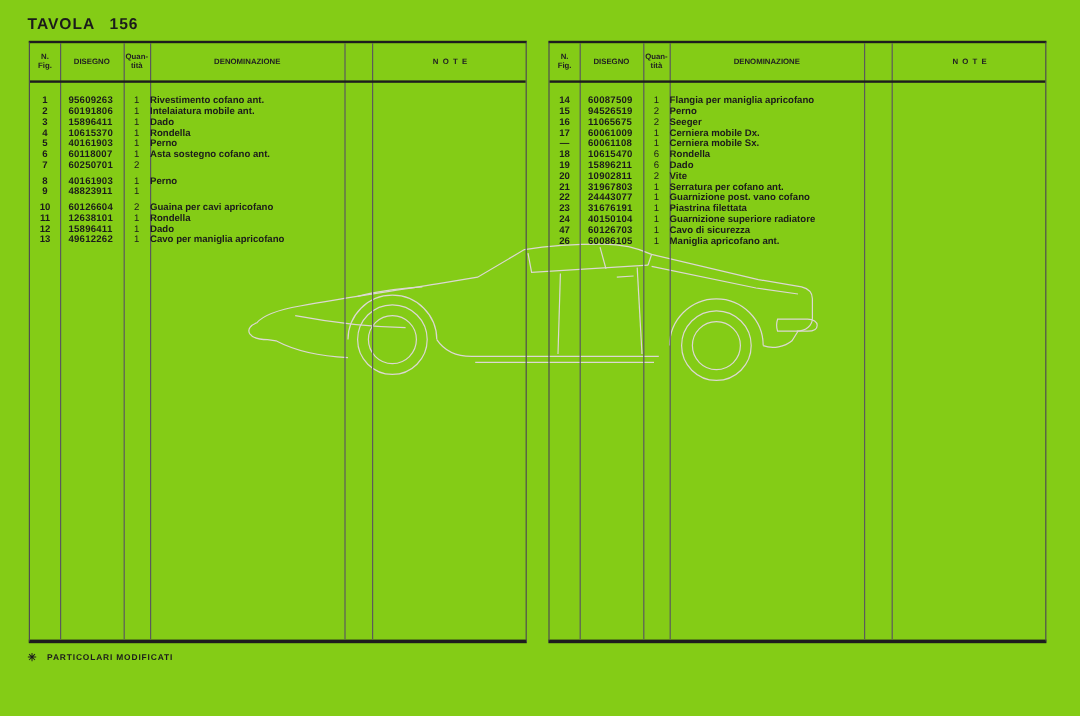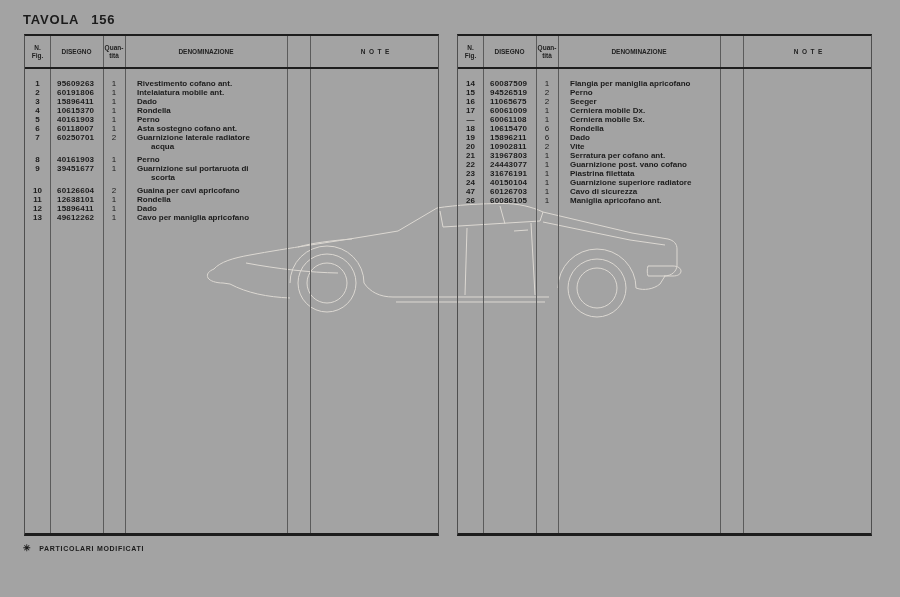--- a/index.html
+++ b/index.html
@@ -1,18 +1,18 @@
 <!DOCTYPE html>
 <html><head>
 <meta charset="utf-8">
 <style>
   html,body{margin:0;padding:0;background:#ffffff;}
   .page{
     position:relative;width:900px;height:597px;overflow:hidden;
-    background:#a3a3a3;color:#1b1b1b;
+    background:#84cc16;color:#1b1b1b;
     font-family:"Liberation Sans",sans-serif;
   }
   .watermark{position:absolute;left:0;top:0;pointer-events:none;}
   .title-row{position:absolute;left:23px;top:12px;font-size:13px;font-weight:bold;letter-spacing:.8px;}
   .title-row .num{margin-left:12px;}
   .ptable{
     position:absolute;top:34px;width:415px;height:502px;box-sizing:border-box;
     border-left:1px solid #4f4f4f;border-right:1px solid #4f4f4f;
     border-top:2px solid #1d1d1d;border-bottom:3px solid #1d1d1d;
   }
@@ -26,21 +26,21 @@
   .hc{flex:0 0 auto;}
   .hfig{width:25px}.hdis{width:53px}.hqty{width:22px}.hden{width:162px}
   .hnar{width:23px}.hnote{width:130px;letter-spacing:3.5px;text-indent:3.5px;}
   .tbody{position:absolute;left:0;right:0;top:33px;padding-top:10px;}
   .trow{display:flex;font-size:8px;line-height:9px;white-space:nowrap;}
   .trow.gap{margin-top:4px;}
   .c{flex:0 0 auto;box-sizing:border-box;}
   .c.fig{width:25px;text-align:center;font-weight:bold;}
   .c.dis{width:53px;padding-left:7px;font-weight:bold;letter-spacing:.2px;}
   .c.qty{width:22px;text-align:center;}
-  .c.den{width:185px;padding-left:12px;font-weight:bold;}
+  .c.den{width:185px;padding-left:0;font-weight:bold;}
   .den2{padding-left:14px;}
   .footnote{position:absolute;left:23px;top:544px;display:flex;align-items:center;gap:8px;
             font-size:7px;font-weight:bold;letter-spacing:.7px;}
   .footnote .sym{font-size:9px;line-height:9px;}
 </style>
 </head>
 <body>
 
 <div class="page">
 
@@ -141,41 +141,33 @@
           <div class="c dis">60118007</div>
           <div class="c qty">1</div>
           <div class="c den">
             <div>Asta sostegno cofano ant.</div>
           </div>
         </div>
         <div class="trow">
           <div class="c fig">7</div>
           <div class="c dis">60250701</div>
           <div class="c qty">2</div>
-          <div class="c den">
-            <div>Guarnizione laterale radiatore</div>
-            <div class="den2">acqua</div>
-          </div>
         </div>
         <div class="trow gap">
           <div class="c fig">8</div>
           <div class="c dis">40161903</div>
           <div class="c qty">1</div>
           <div class="c den">
             <div>Perno</div>
           </div>
         </div>
         <div class="trow">
           <div class="c fig">9</div>
-          <div class="c dis">39451677</div>
-          <div class="c qty">1</div>
-          <div class="c den">
-            <div>Guarnizione sul portaruota di</div>
-            <div class="den2">scorta</div>
-          </div>
+          <div class="c dis">48823911</div>
+          <div class="c qty">1</div>
         </div>
         <div class="trow gap">
           <div class="c fig">10</div>
           <div class="c dis">60126604</div>
           <div class="c qty">2</div>
           <div class="c den">
             <div>Guaina per cavi apricofano</div>
           </div>
         </div>
         <div class="trow">

